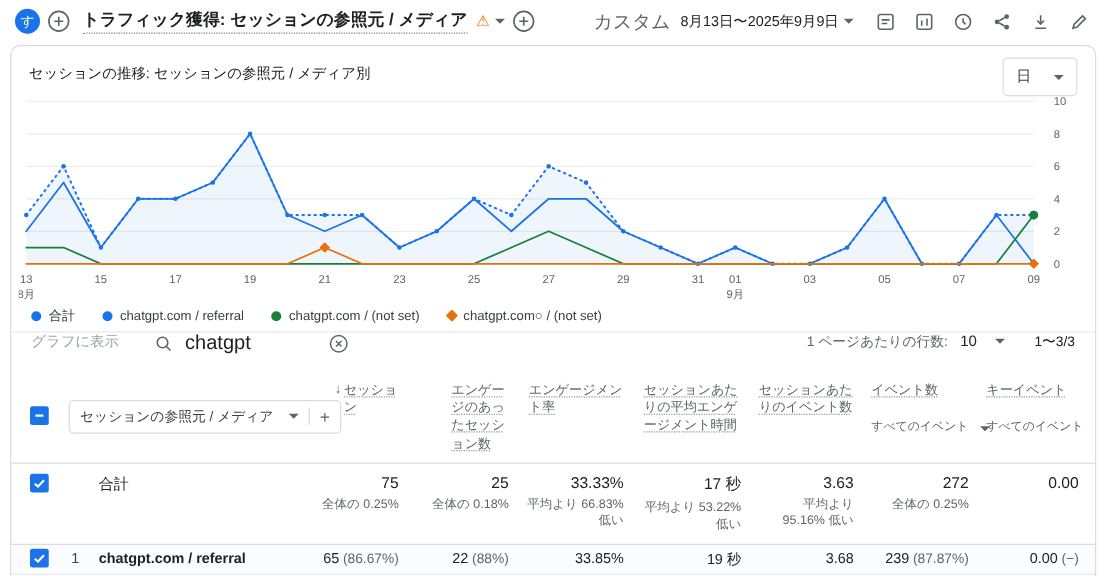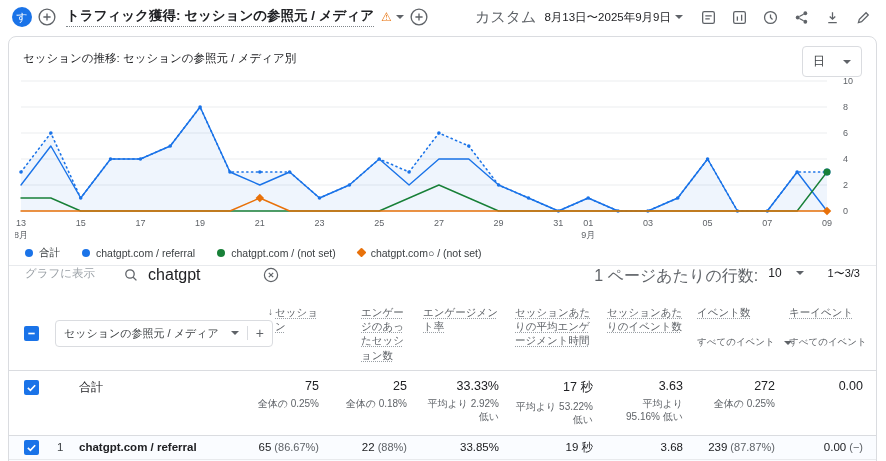--- a/index.html
+++ b/index.html
@@ -35,21 +35,21 @@
   .mk{width:8px;height:8px;border-radius:50%;flex:none}
   .mk.diamond{width:7px;height:7px;border-radius:1px;transform:rotate(45deg)}
   .divider{border-top:1px solid #e8eaed;margin-top:4px}
 
   
   .toolbar{display:flex;align-items:flex-start;height:32px;padding:0 16px}
   .ghost-btn{font-size:11.5px;color:#9aa0a6;cursor:default}
   .search{display:flex;align-items:center;gap:9px;margin-left:28px;color:#5f6368}
   .search input{border:0;outline:0;font-size:16px;color:#202124;width:104px;font-family:inherit;background:transparent}
   .clear-btn{cursor:pointer;color:#5f6368;display:inline-flex;margin-left:2px}
-  .rpp-label{font-size:16px;color:#5f6368}
+  .rpp-label{font-size:11px;color:#5f6368}
   .rpp{display:inline-flex;align-items:center;gap:10px;font-size:12px;color:#202124;margin:0 20px 0 10px;cursor:pointer}
   .pagination{font-size:11px;color:#202124;margin-left:4px}
 
   
   table{width:100%;border-collapse:collapse;table-layout:fixed}
   thead th{vertical-align:top;padding-top:7px;padding-bottom:8px;font-weight:400;font-size:10.5px;color:#5f6368;
     border-bottom:1px solid #dadce0}
   th.cb-cell,td.cb-cell{padding-left:15px;text-align:left;vertical-align:middle}
   .cb{width:15px;height:15px;border-radius:2px;background:#1a73e8;display:inline-flex;align-items:center;
     justify-content:center;cursor:pointer}
@@ -345,21 +345,21 @@
         <td class="metric">
             <div class="tv">75</div>
             <div class="ts">全体の 0.25%</div>
           </td>
         <td class="metric">
             <div class="tv">25</div>
             <div class="ts">全体の 0.18%</div>
           </td>
         <td class="metric">
             <div class="tv">33.33%</div>
-            <div class="ts">平均より 2.92% 低い</div>
+            <div class="ts">平均より 66.83% 低い</div>
           </td>
         <td class="metric">
             <div class="tv">17 秒</div>
             <div class="ts">平均より 53.22% 低い</div>
           </td>
         <td class="metric">
             <div class="tv">3.63</div>
             <div class="ts">平均より 95.16% 低い</div>
           </td>
         <td class="metric">

